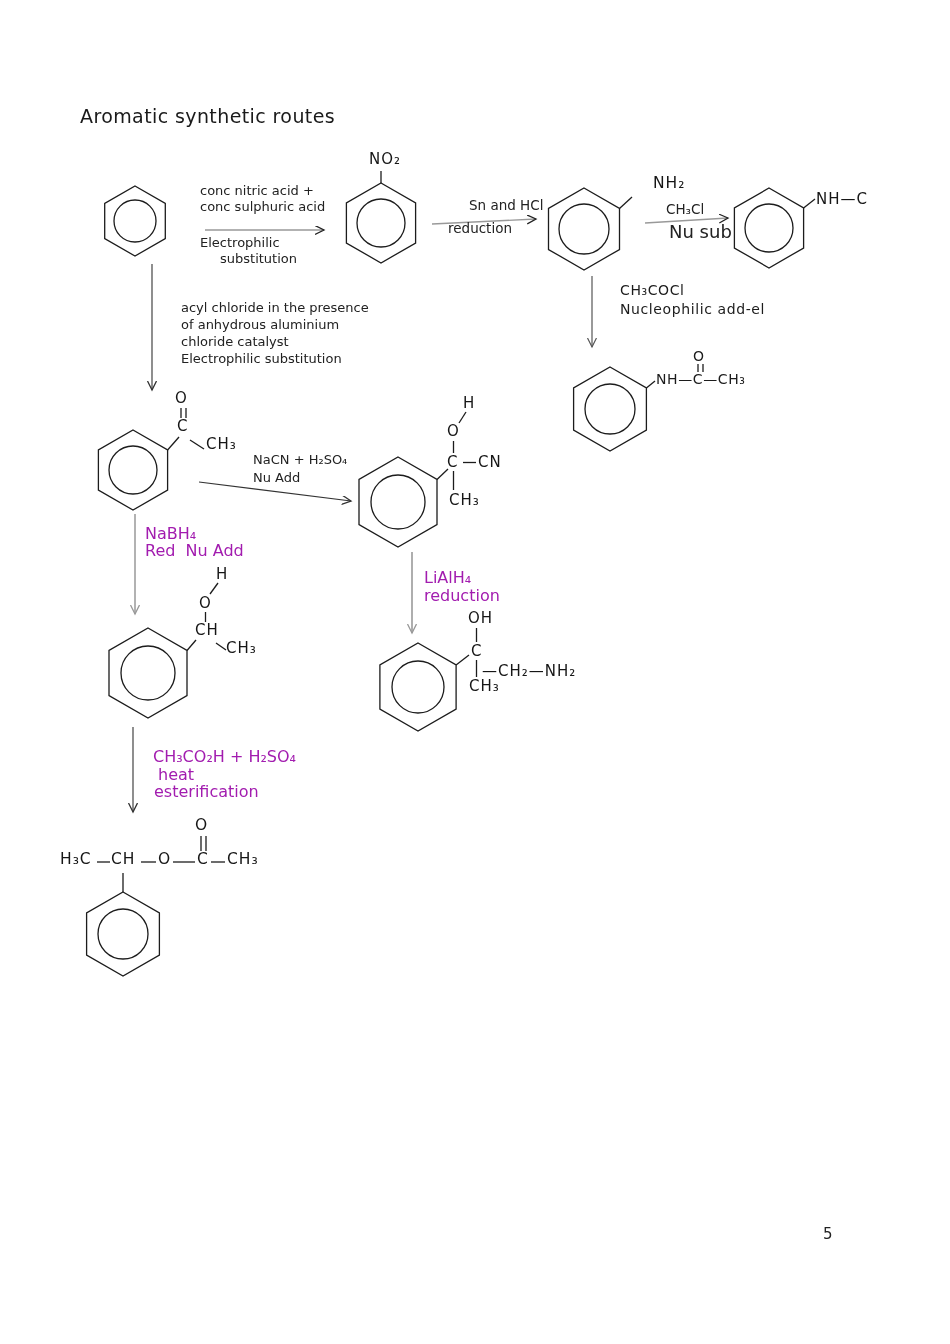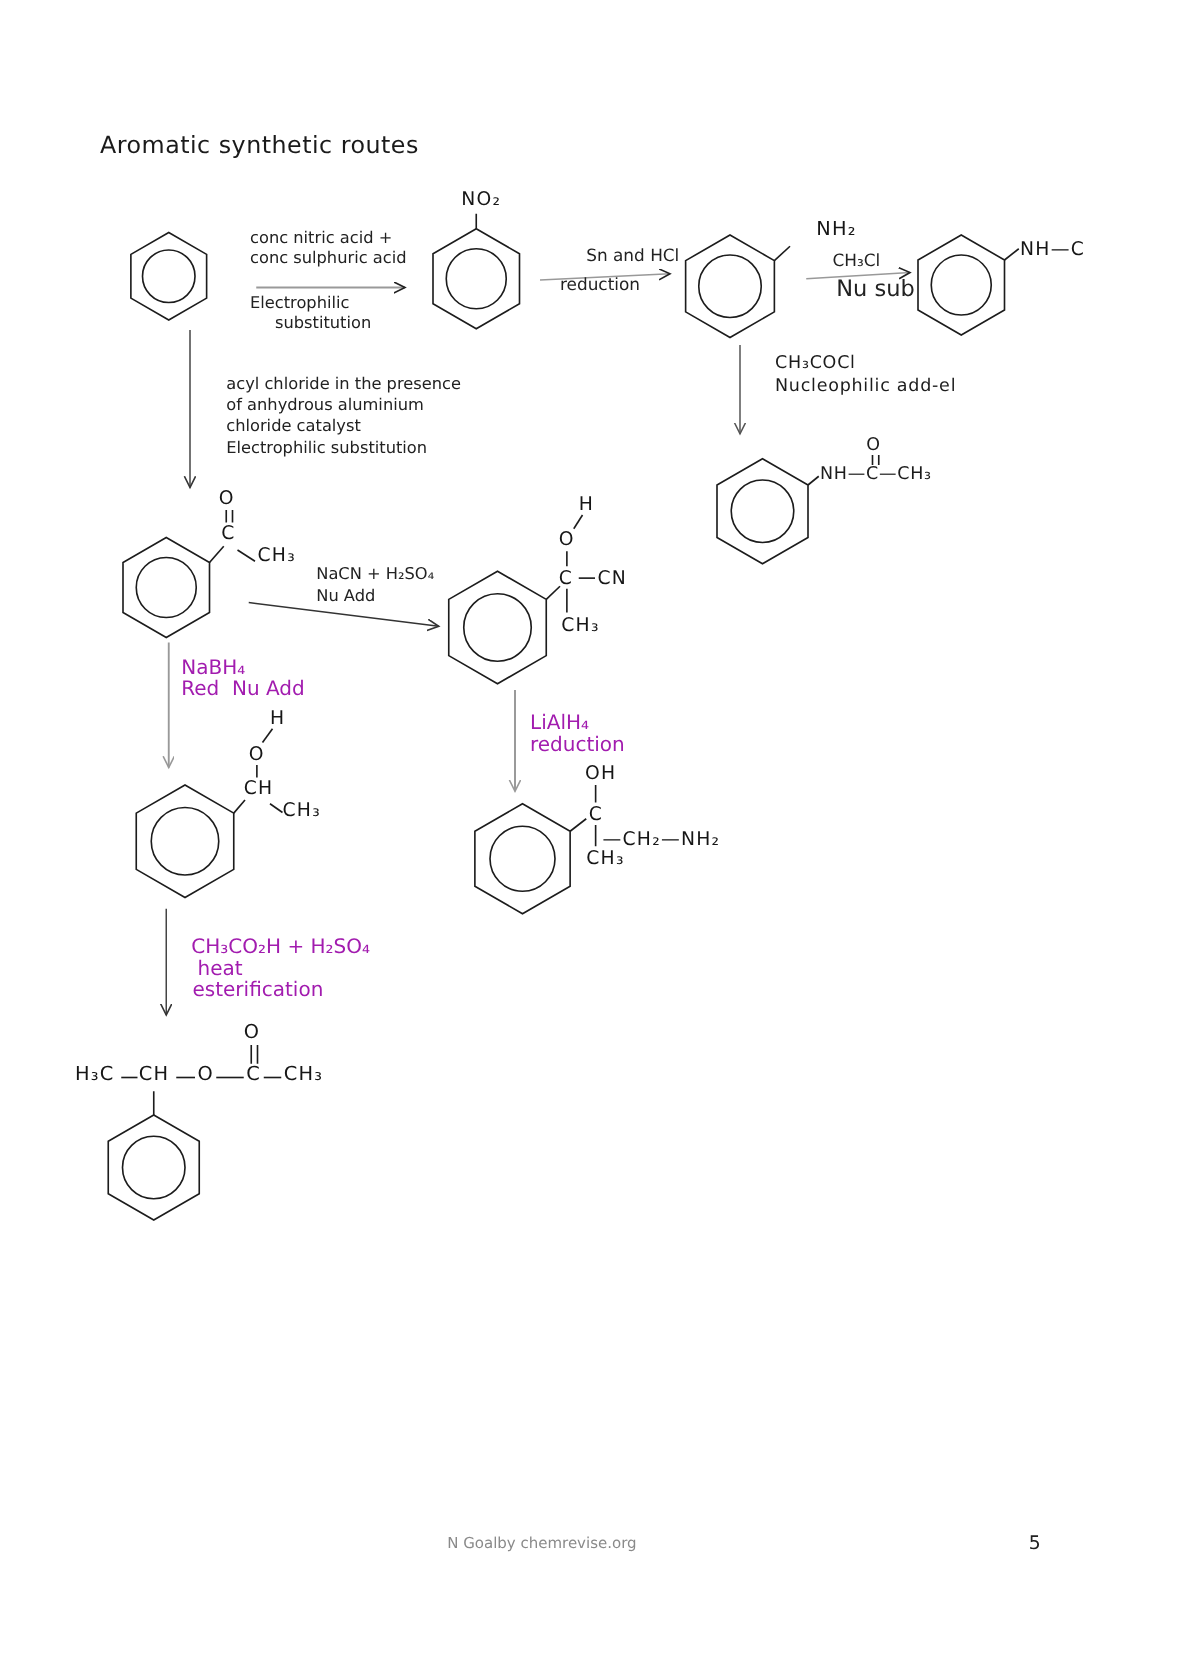--- a/index.html
+++ b/index.html
@@ -192,16 +192,15 @@
   <div class="t reag-sm" style="left:158px;top:766px;">heat</div>
   <div class="t reag-sm" style="left:154px;top:783px;">esterification</div>
 
   <div class="t atom-lg" style="left:195px;top:817px;">O</div>
   <div class="t atom-lg" style="left:60px;top:851px;">H₃C</div>
   <div class="t atom-lg" style="left:111px;top:851px;">CH</div>
   <div class="t atom-lg" style="left:158px;top:851px;">O</div>
   <div class="t atom-lg" style="left:197px;top:851px;">C</div>
   <div class="t atom-lg" style="left:227px;top:851px;">CH₃</div>
 
-  <div class="t footer-credit" style="top:1228px;">N Goalby chemrevise.org</div>
   <div class="t pagenum" style="left:823px;top:1226px;">5</div>
 
 </div>
 
 </body></html>

